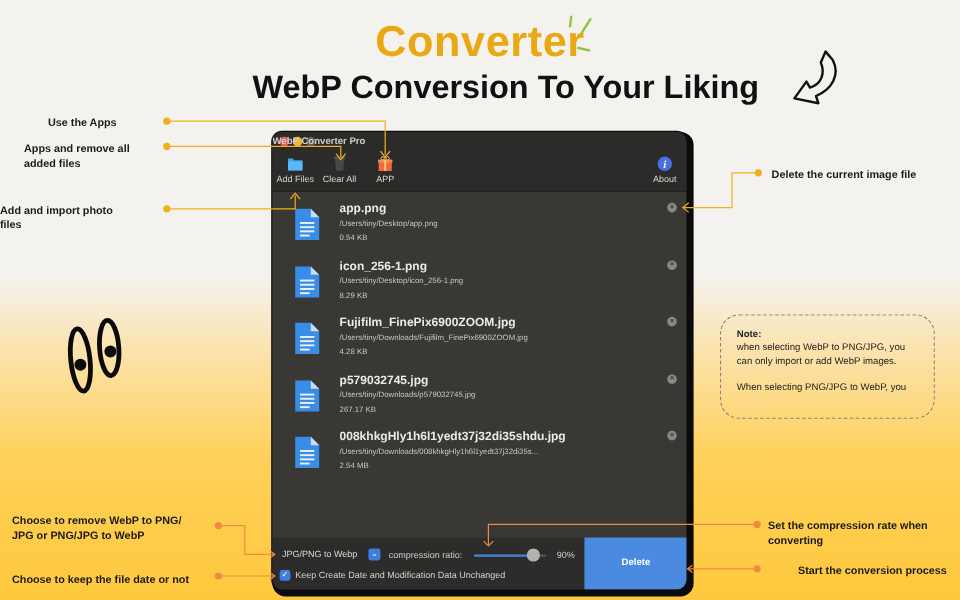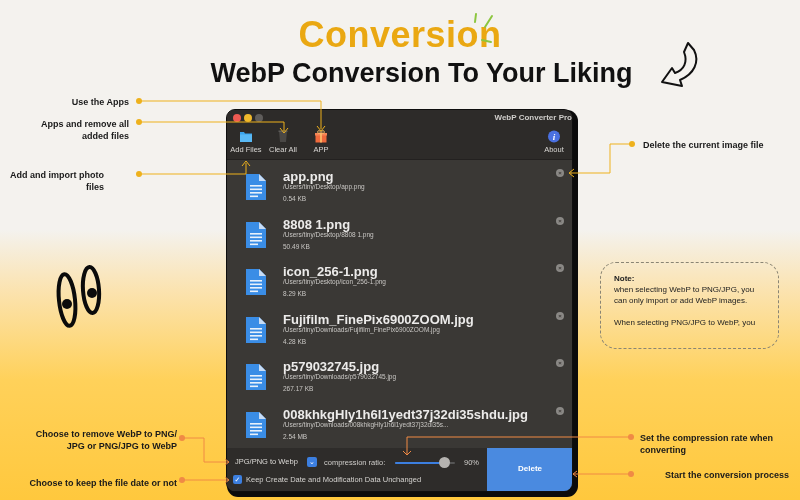--- a/index.html
+++ b/index.html
@@ -17,54 +17,54 @@
     position: absolute; left: 0; width: 800px; top: 58px; text-align: center;
     font-size: 27px; font-weight: bold; color: #111; padding-left: 43px;
   }
   .sparkle { position: absolute; left: 470px; top: 10px; }
   .curl-arrow { position: absolute; left: 658px; top: 40px; }
   .eyes { position: absolute; left: 52px; top: 262px; }
 
   .callout {
     position: absolute; font-size: 9px; font-weight: bold; color: #1a1a1a; line-height: 12px;
   }
-  .callout.right-align { text-align: right; }
+  .callout.right-align { }
   svg.lines { position: absolute; left: 0; top: 0; pointer-events: none; z-index: 5; }
 
   
   .window {
     position: absolute; left: 226px; top: 109px; width: 347px; height: 383px;
     background: #3a3835; border-radius: 9px; overflow: hidden;
     box-shadow: 3px 3px 0 2px #0b0b0b;
     border: 1px solid #0e0e0e;
   }
   .titlebar {
     height: 16px; background: #2d2b29; position: relative;
   }
   .traffic { position: absolute; top: 4px; width: 8px; height: 8px; border-radius: 50%; }
   .t-red { left: 6px; background: #ee5a52; }
   .t-yel { left: 17px; background: #f0b92c; }
   .t-grey { left: 28px; background: #5f5d5b; }
   .title-text {
-    position: absolute; left: 0; right: 0; top: 3px; text-align: right;
+    position: absolute; left: 0; right: 0; top: 3px; text-align: left;
     font-size: 8px; color: #cfcdca; font-weight: bold;
   }
   .toolbar {
     height: 34px; background: #2d2b29; position: relative; border-bottom: 1px solid #232120;
   }
   .tool {
     position: absolute; top: 4px; text-align: center; color: #d9d7d4; font-size: 7.5px;
   }
   .tool .lbl { display: block; margin-top: 2px; }
   .tool-icon { display: block; margin: 0 auto; width: 14px; height: 13px; }
 
   .filelist { position: absolute; left: 0; top: 51px; width: 345px; height: 287px; overflow: hidden; }
   .file-row { position: relative; height: 47.5px; }
   .doc-icon { position: absolute; left: 18px; top: 12px; }
-  .fname { position: absolute; left: 56px; top: 8px; font-size: 13px; font-weight: bold; color: #ecebea; white-space: nowrap; }
+  .fname { position: absolute; left: 56px; top: 8px; font-size: 10px; font-weight: bold; color: #ecebea; white-space: nowrap; }
   .fpath { position: absolute; left: 56px; top: 22px; font-size: 6.5px; color: #c9c7c4; white-space: nowrap; }
   .fsize { position: absolute; left: 56px; top: 34px; font-size: 6.5px; color: #c9c7c4; }
   .remove-btn {
     position: absolute; left: 329px; top: 8px; width: 8px; height: 8px; border-radius: 50%;
     background: #8a8885; color: #3a3835; font-size: 6px; line-height: 8px; text-align: center; font-weight: bold;
   }
 
   .bottombar {
     position: absolute; left: 0; top: 338px; width: 345px; height: 44px; background: #2e2c2a;
   }
@@ -95,21 +95,21 @@
     position: absolute; left: 600px; top: 262px; width: 179px; height: 87px;
     border: 1px dashed #8a8574; border-radius: 16px; padding: 10px 0 0 13px;
     font-size: 8px; color: #222; line-height: 11px;
   }
   .note-title { font-weight: bold; }
   .note-para2 { margin-top: 11px; }
 </style>
 </head>
 <body>
 
-<div class="headline-1">Conversion</div>
+<div class="headline-1">Converter</div>
 <div class="headline-2">WebP Conversion To Your Liking</div>
 
 <svg class="sparkle" width="30" height="36" viewBox="0 0 30 36">
   <line x1="6" y1="4" x2="5" y2="12" stroke="#8cc63f" stroke-width="2" stroke-linecap="round"></line>
   <line x1="22" y1="6" x2="15" y2="17" stroke="#8cc63f" stroke-width="2" stroke-linecap="round"></line>
   <line x1="12" y1="30" x2="21" y2="32" stroke="#8cc63f" stroke-width="2" stroke-linecap="round"></line>
 </svg>
 
 <svg class="curl-arrow" width="46" height="50" viewBox="0 0 46 50">
   <path d="M30 3 L36 10 C42 22 36 34 22 40 L24 46 L4 42 L14 28 L17 33 C26 30 30 22 26 12 Z" fill="none" stroke="#111" stroke-width="2" stroke-linejoin="round"></path>
@@ -206,34 +206,20 @@
     </div>
     <div class="file-row">
       <svg class="doc-icon" width="22" height="28" viewBox="0 0 22 28">
         <path d="M1 1 H14 L21 8 V27 H1 Z" fill="#3a8de6"></path>
           <path d="M14 1 L21 8 H14 Z" fill="#c7dcf5"></path>
         <rect x="5" y="12" width="12" height="1.6" fill="#e8f1fb"></rect>
           <rect x="5" y="15.5" width="12" height="1.6" fill="#e8f1fb"></rect>
         <rect x="5" y="19" width="12" height="1.6" fill="#e8f1fb"></rect>
           <rect x="5" y="22.5" width="8" height="1.6" fill="#e8f1fb"></rect>
       </svg>
-      <div class="fname">8808 1.png</div>
-      <div class="fpath">/Users/tiny/Desktop/8808 1.png</div>
-      <div class="fsize">50.49 KB</div>
-      <div class="remove-btn">×</div>
-    </div>
-    <div class="file-row">
-      <svg class="doc-icon" width="22" height="28" viewBox="0 0 22 28">
-        <path d="M1 1 H14 L21 8 V27 H1 Z" fill="#3a8de6"></path>
-          <path d="M14 1 L21 8 H14 Z" fill="#c7dcf5"></path>
-        <rect x="5" y="12" width="12" height="1.6" fill="#e8f1fb"></rect>
-          <rect x="5" y="15.5" width="12" height="1.6" fill="#e8f1fb"></rect>
-        <rect x="5" y="19" width="12" height="1.6" fill="#e8f1fb"></rect>
-          <rect x="5" y="22.5" width="8" height="1.6" fill="#e8f1fb"></rect>
-      </svg>
       <div class="fname">icon_256-1.png</div>
       <div class="fpath">/Users/tiny/Desktop/icon_256-1.png</div>
       <div class="fsize">8.29 KB</div>
       <div class="remove-btn">×</div>
     </div>
     <div class="file-row">
       <svg class="doc-icon" width="22" height="28" viewBox="0 0 22 28">
         <path d="M1 1 H14 L21 8 V27 H1 Z" fill="#3a8de6"></path>
           <path d="M14 1 L21 8 H14 Z" fill="#c7dcf5"></path>
         <rect x="5" y="12" width="12" height="1.6" fill="#e8f1fb"></rect>

